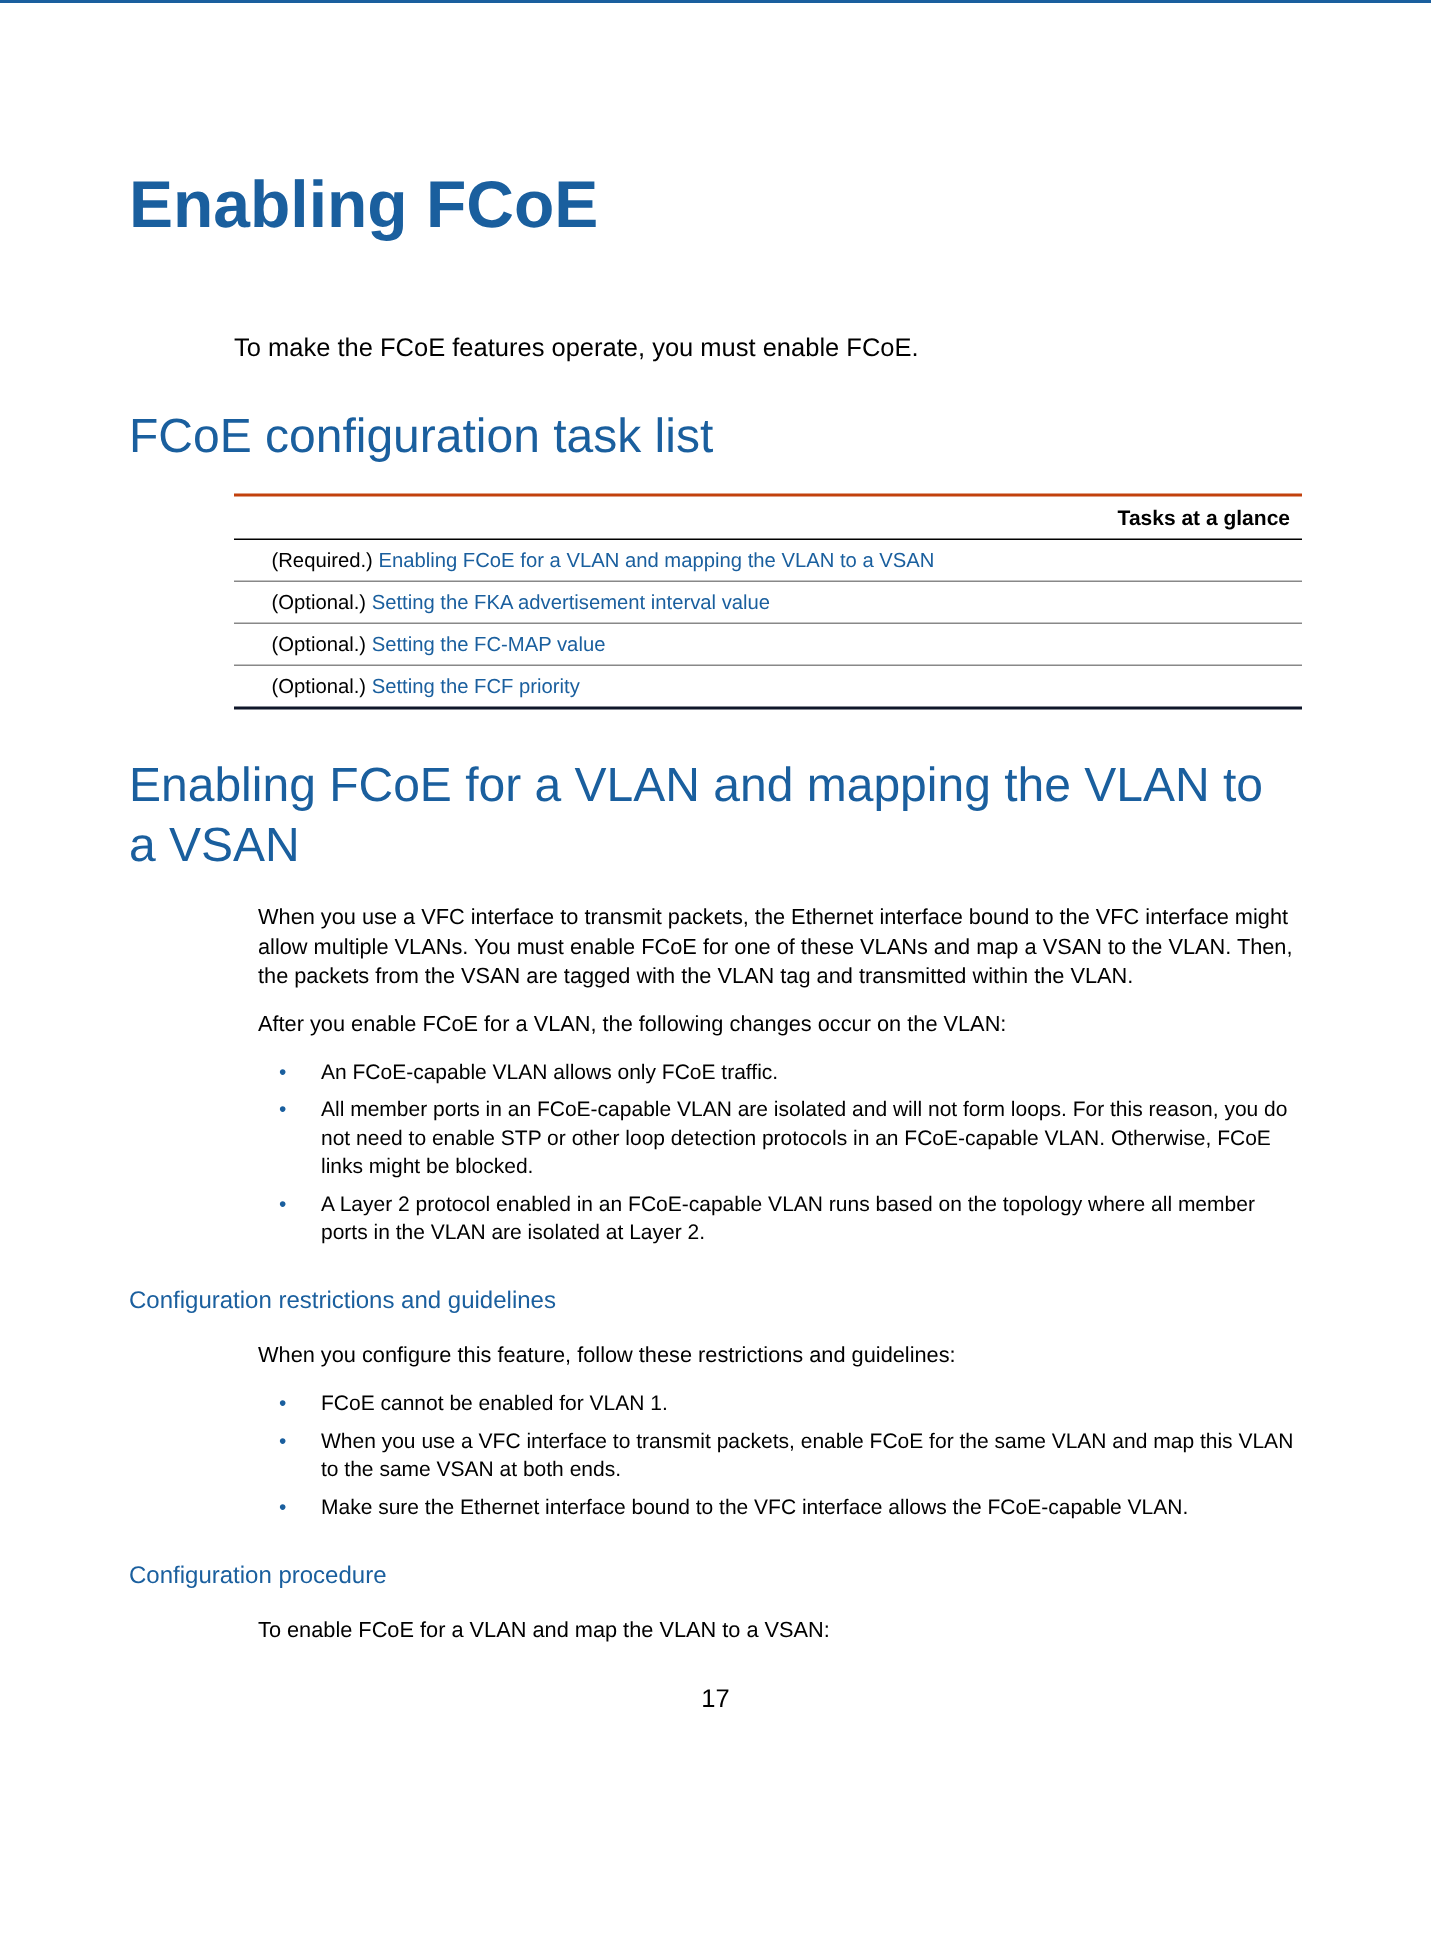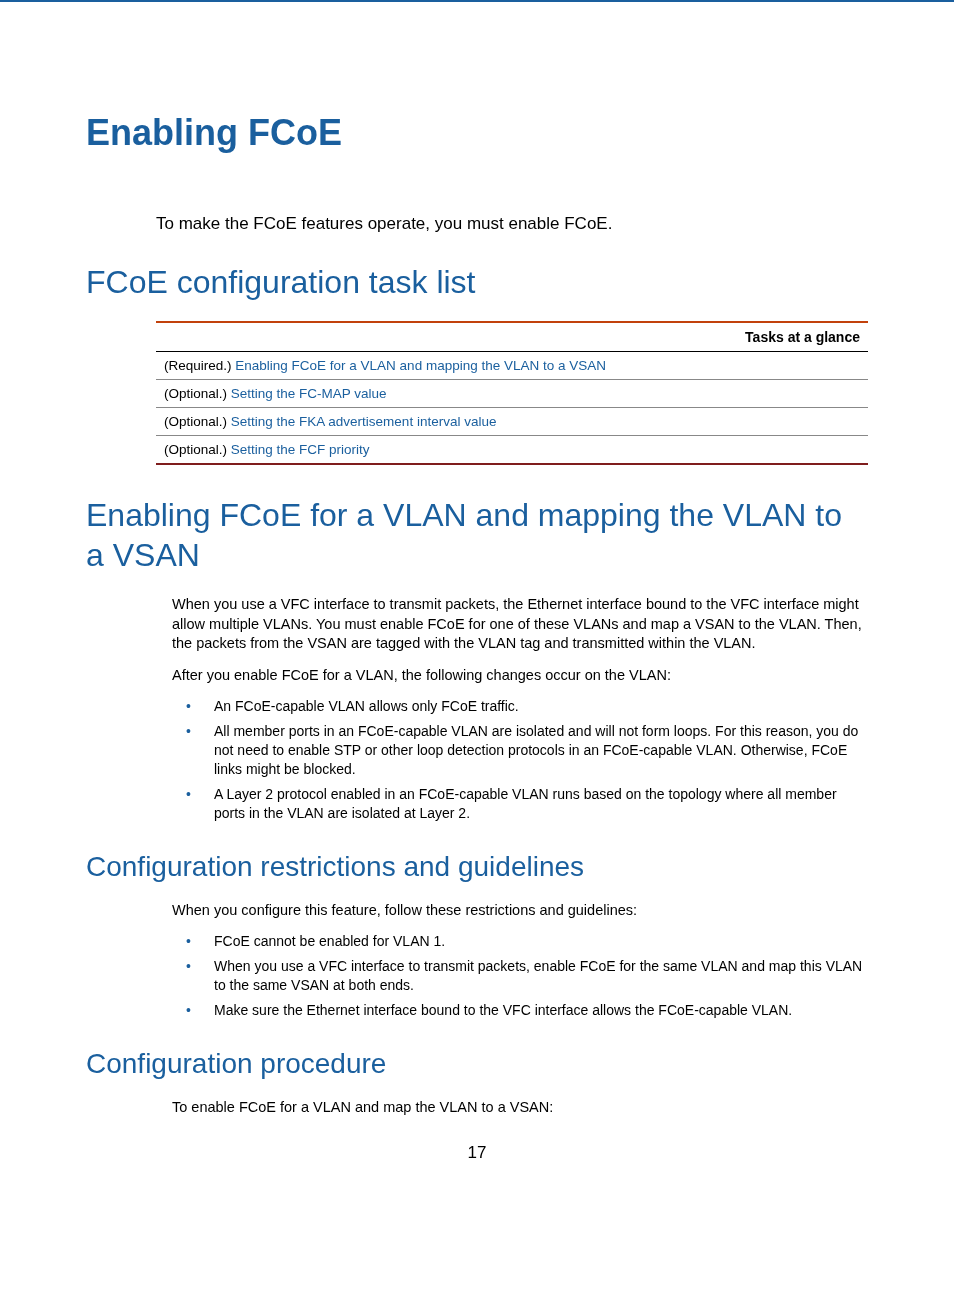--- a/index.html
+++ b/index.html
@@ -11,40 +11,40 @@
     width: 954px;
   }
   .page {
     padding: 94px 86px 40px 86px;
     border-top: 2px solid #1a5f9e;
     margin-top: 0;
   }
   h1.main-title {
     font-family: Arial, Helvetica, sans-serif;
     font-weight: bold;
-    font-size: 36px;
+    font-size: 44px;
     color: #1a5f9e;
     margin: 16px 0 60px 0;
   }
   .intro {
     font-size: 17px;
     margin-left: 70px;
     margin-bottom: 30px;
   }
   h2.section-title {
     font-family: Arial, Helvetica, sans-serif;
     font-weight: normal;
     font-size: 32px;
     color: #1a5f9e;
     margin: 12px 0 20px 0;
   }
   h3.subsection-title {
     font-family: Arial, Helvetica, sans-serif;
     font-weight: normal;
-    font-size: 28px;
+    font-size: 16px;
     color: #1a5f9e;
     margin: 28px 0 18px 0;
   }
   .task-table {
     margin-left: 70px;
     width: calc(100% - 70px);
     border-collapse: collapse;
     font-size: 14px;
   }
   .task-table th {
@@ -54,27 +54,28 @@
     padding: 6px 8px;
     border-top: 2px solid #c2410c;
     border-bottom: 1.5px solid #000;
   }
   .task-table td {
     padding: 6px 8px;
     border-bottom: 1px solid #888;
     font-size: 13.5px;
   }
   .task-table tr:last-child td {
-    border-bottom: 2px solid #7f1d1d;
+    border-bottom: 2px solid #0f172a;
   }
   .task-table .link {
     color: #1a5f9e;
   }
   .task-table .label {
     color: #000;
+    margin-left: 17px;
   }
   p.body-text {
     font-size: 14.5px;
     line-height: 1.35;
     margin: 10px 0 12px 86px;
   }
   ul.bullets {
     margin: 4px 0 14px 100px;
     padding: 0;
     list-style: none;
@@ -118,26 +119,26 @@
       </tr>
     </thead>
     <tbody>
       <tr>
         <td>
           <span class="label">(Required.) </span><span class="link">Enabling FCoE for a VLAN and mapping the VLAN to a VSAN</span>
         </td>
       </tr>
       <tr>
         <td>
-          <span class="label">(Optional.) </span><span class="link">Setting the FC-MAP value</span>
+          <span class="label">(Optional.) </span><span class="link">Setting the FKA advertisement interval value</span>
         </td>
       </tr>
       <tr>
         <td>
-          <span class="label">(Optional.) </span><span class="link">Setting the FKA advertisement interval value</span>
+          <span class="label">(Optional.) </span><span class="link">Setting the FC-MAP value</span>
         </td>
       </tr>
       <tr>
         <td>
           <span class="label">(Optional.) </span><span class="link">Setting the FCF priority</span>
         </td>
       </tr>
     </tbody>
   </table>
 

